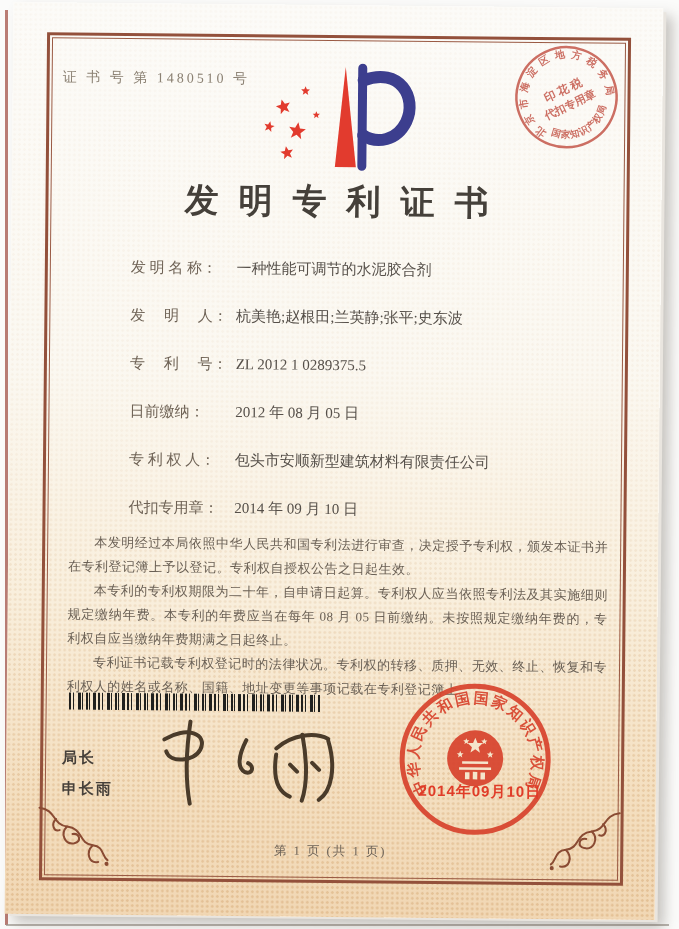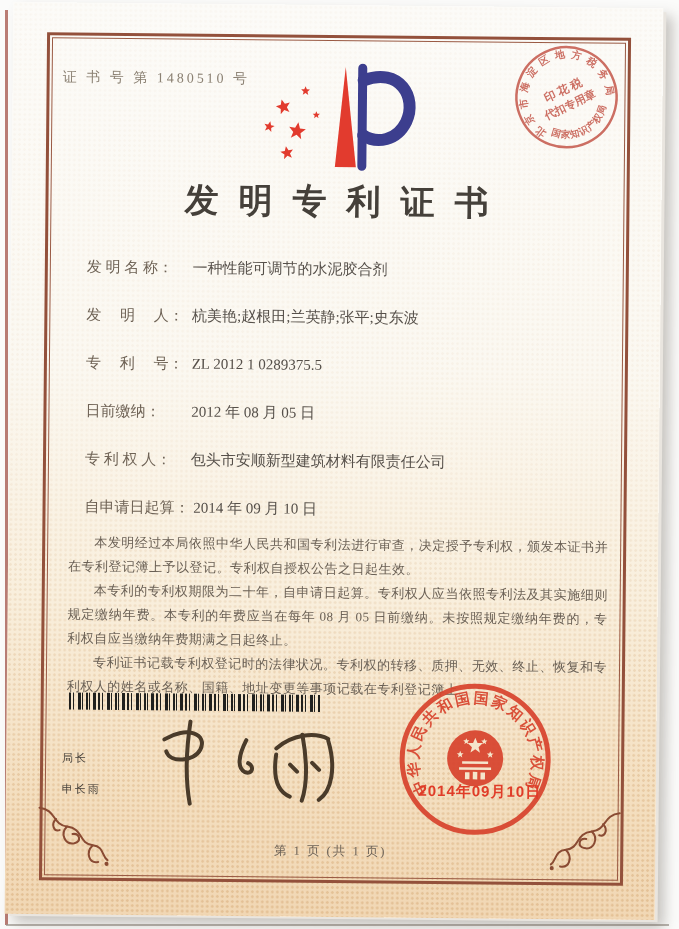--- a/index.html
+++ b/index.html
@@ -36,39 +36,39 @@
     position:absolute;left:50px;top:66px;font-size:14px;letter-spacing:3px;
     color:#8b8173;
   }
   .logo-box{position:absolute;left:0;right:0;top:58px;height:122px;text-align:center;}
   .title{
     position:absolute;left:0;right:0;top:174px;text-align:center;
     font-size:34px;font-weight:600;color:#45403a;letter-spacing:20px;padding-left:20px;
   }
   .fields{position:absolute;left:76px;right:56px;top:255px;}
   .field-row{height:20px;margin-bottom:28px;font-size:15px;color:#5d564c;}
-  .field-row .label{display:inline-block;white-space:pre;color:#6e6255;min-width:102px;}
+  .field-row .label{display:inline-block;white-space:pre;color:#6e6255;min-width:102px;margin-left:44px;}
   .field-row .value{color:#56504a;}
 
   .body-text{position:absolute;left:60px;right:50px;top:528px;}
   .body-text p{
     margin:0;font-size:13px;line-height:24px;color:#6a6055;
     text-indent:2em;text-align:justify;letter-spacing:.5px;
   }
   .barcode{position:absolute;left:62px;top:690px;width:252px;height:17px;
     background:repeating-linear-gradient(90deg,
       #20201e 0 2px, rgba(0,0,0,0) 2px 4px,
       #20201e 4px 5px, rgba(0,0,0,0) 5px 9px,
       #20201e 9px 12px, rgba(0,0,0,0) 12px 13px,
       #20201e 13px 14px, rgba(0,0,0,0) 14px 17px,
       #20201e 17px 19px, rgba(0,0,0,0) 19px 20px,
       #20201e 20px 21px, rgba(0,0,0,0) 21px 24px,
       #20201e 24px 27px, rgba(0,0,0,0) 27px 29px);
   }
-  .signer{position:absolute;left:56px;top:740px;font-size:11px;color:#46403a;letter-spacing:2px;line-height:31px;}
+  .signer{position:absolute;left:56px;top:740px;font-size:15px;color:#46403a;letter-spacing:2px;line-height:31px;font-weight:bold;}
   .signature{position:absolute;left:118px;top:702px;width:244px;height:118px;}
 
   .seal{position:absolute;left:386px;top:670px;width:168px;height:168px;opacity:.93;}
   .seal-date{
     position:absolute;left:388px;top:776px;width:172px;text-align:center;z-index:3;
     font-size:15px;font-weight:700;color:#e03c28;letter-spacing:1px;
     font-family:"Liberation Sans","DejaVu Sans",sans-serif;
   }
   .tax-stamp{position:absolute;left:492px;top:28px;width:124px;height:124px;transform:rotate(-26deg);opacity:.85;}
 
@@ -164,21 +164,21 @@
     </div>
     <div class="field-row">
       <span class="label">日前缴纳：</span>
       <span class="value">2012 年 08 月 05 日</span>
     </div>
     <div class="field-row">
       <span class="label">专 利 权 人：</span>
       <span class="value">包头市安顺新型建筑材料有限责任公司</span>
     </div>
     <div class="field-row">
-      <span class="label">自申请日起算：</span>
+      <span class="label">代扣专用章：</span>
       <span class="value">2014 年 09 月 10 日</span>
     </div>
   </div>
 
   <div class="body-text">
     <p>本发明经过本局依照中华人民共和国专利法进行审查，决定授予专利权，颁发本证书并在专利登记簿上予以登记。专利权自授权公告之日起生效。</p>
     <p>本专利的专利权期限为二十年，自申请日起算。专利权人应当依照专利法及其实施细则规定缴纳年费。本专利的年费应当在每年 08 月 05 日前缴纳。未按照规定缴纳年费的，专利权自应当缴纳年费期满之日起终止。</p>
     <p>专利证书记载专利权登记时的法律状况。专利权的转移、质押、无效、终止、恢复和专利权人的姓名或名称、国籍、地址变更等事项记载在专利登记簿上。</p>
   </div>
 

